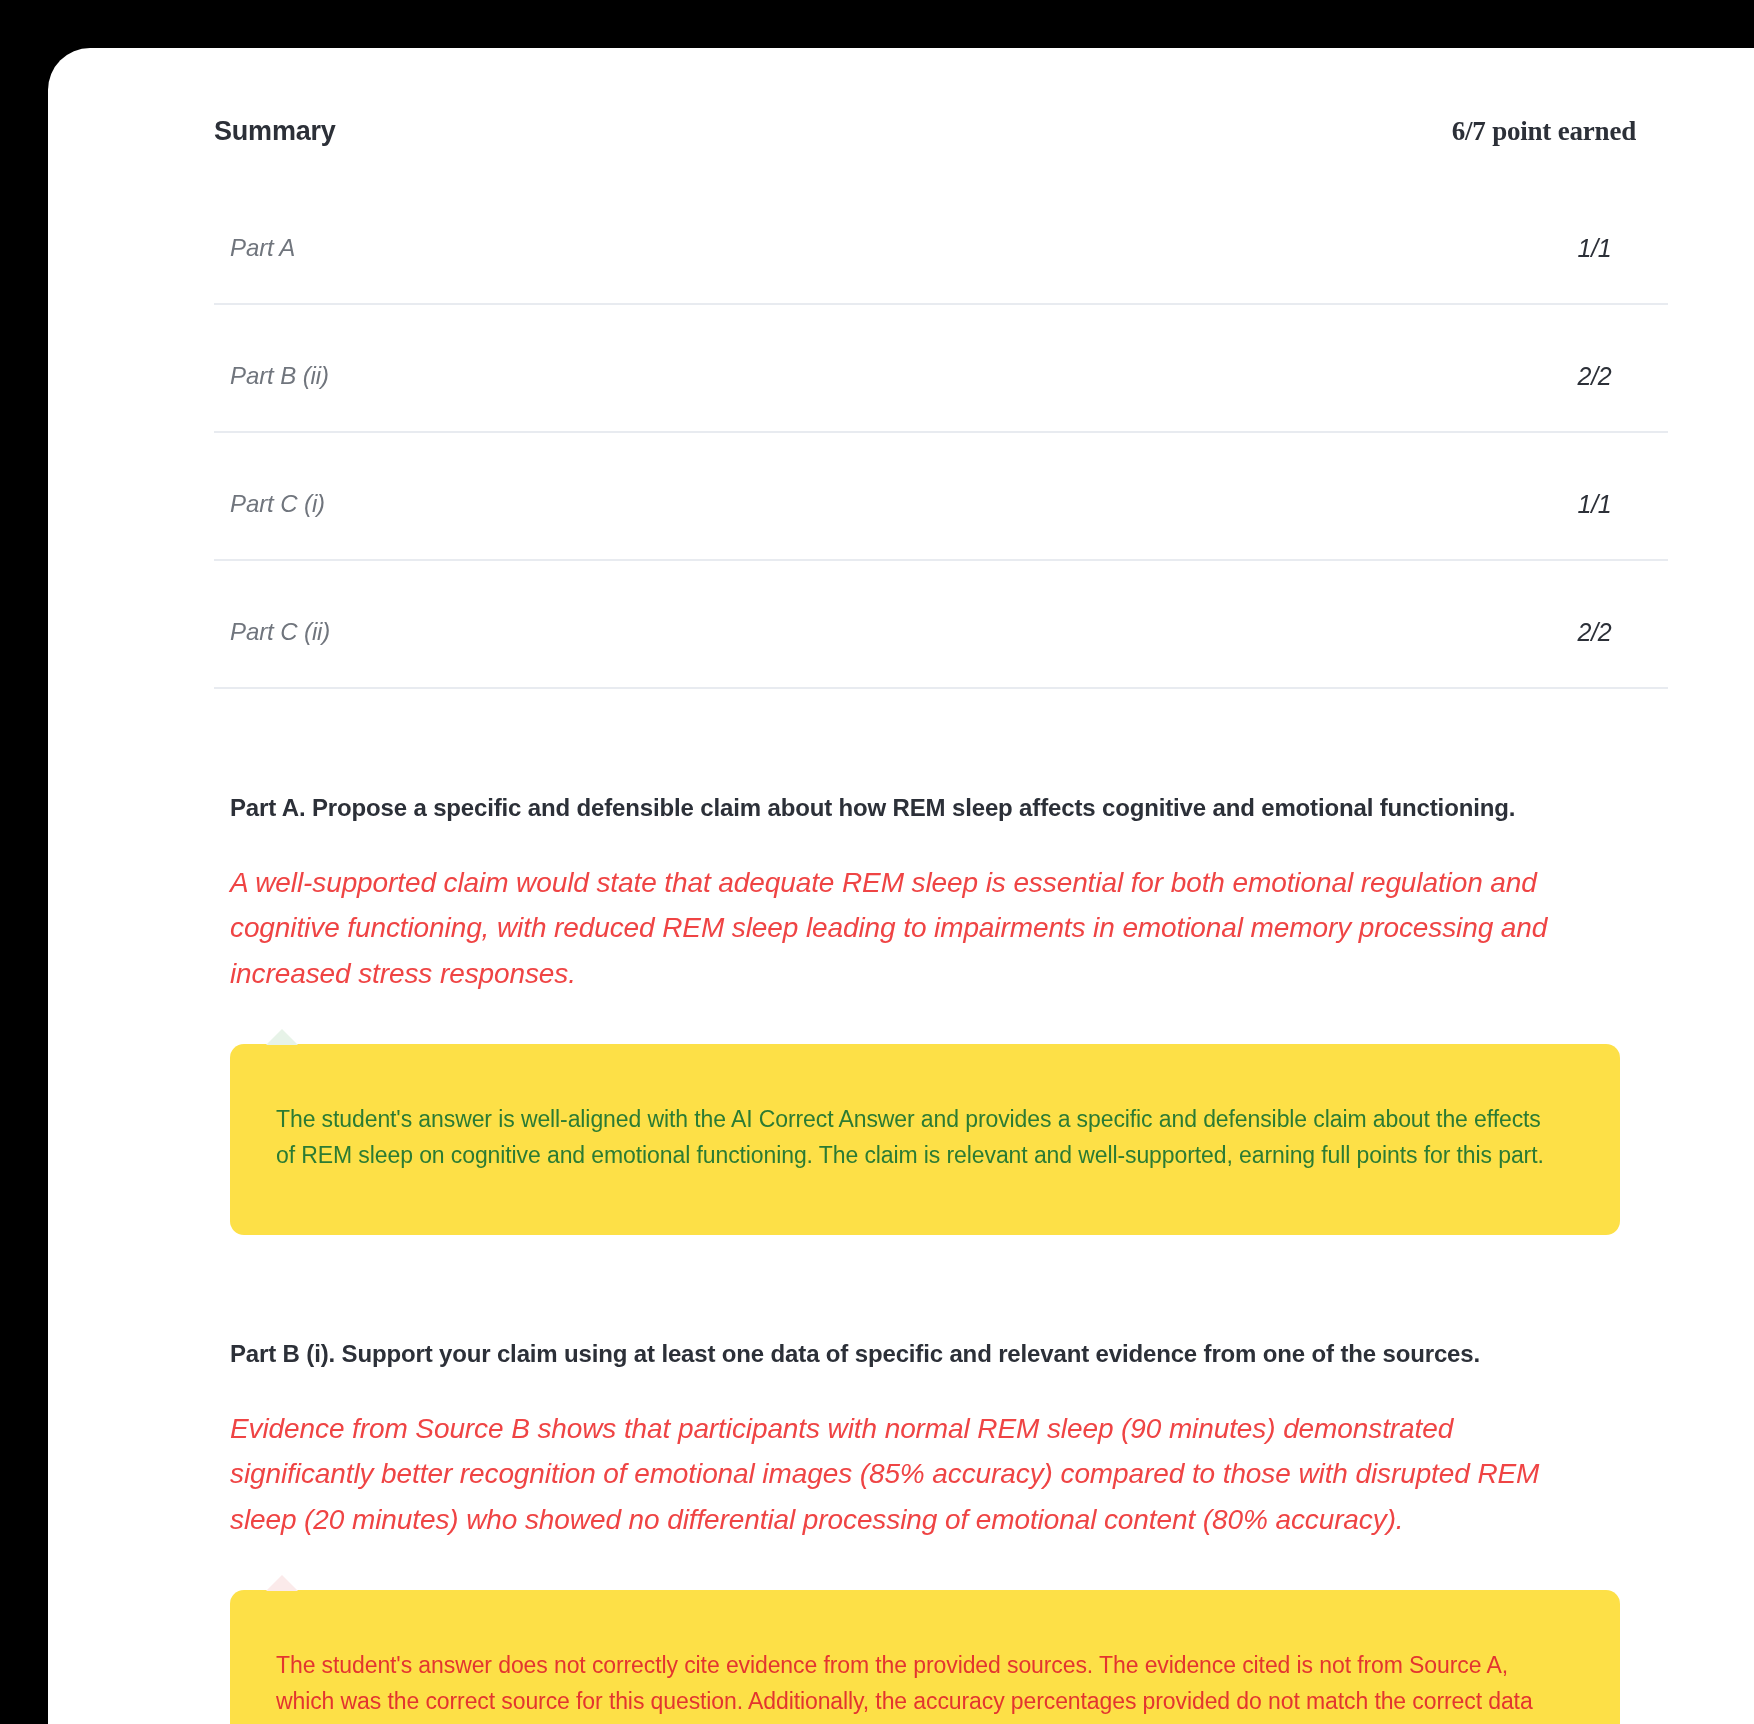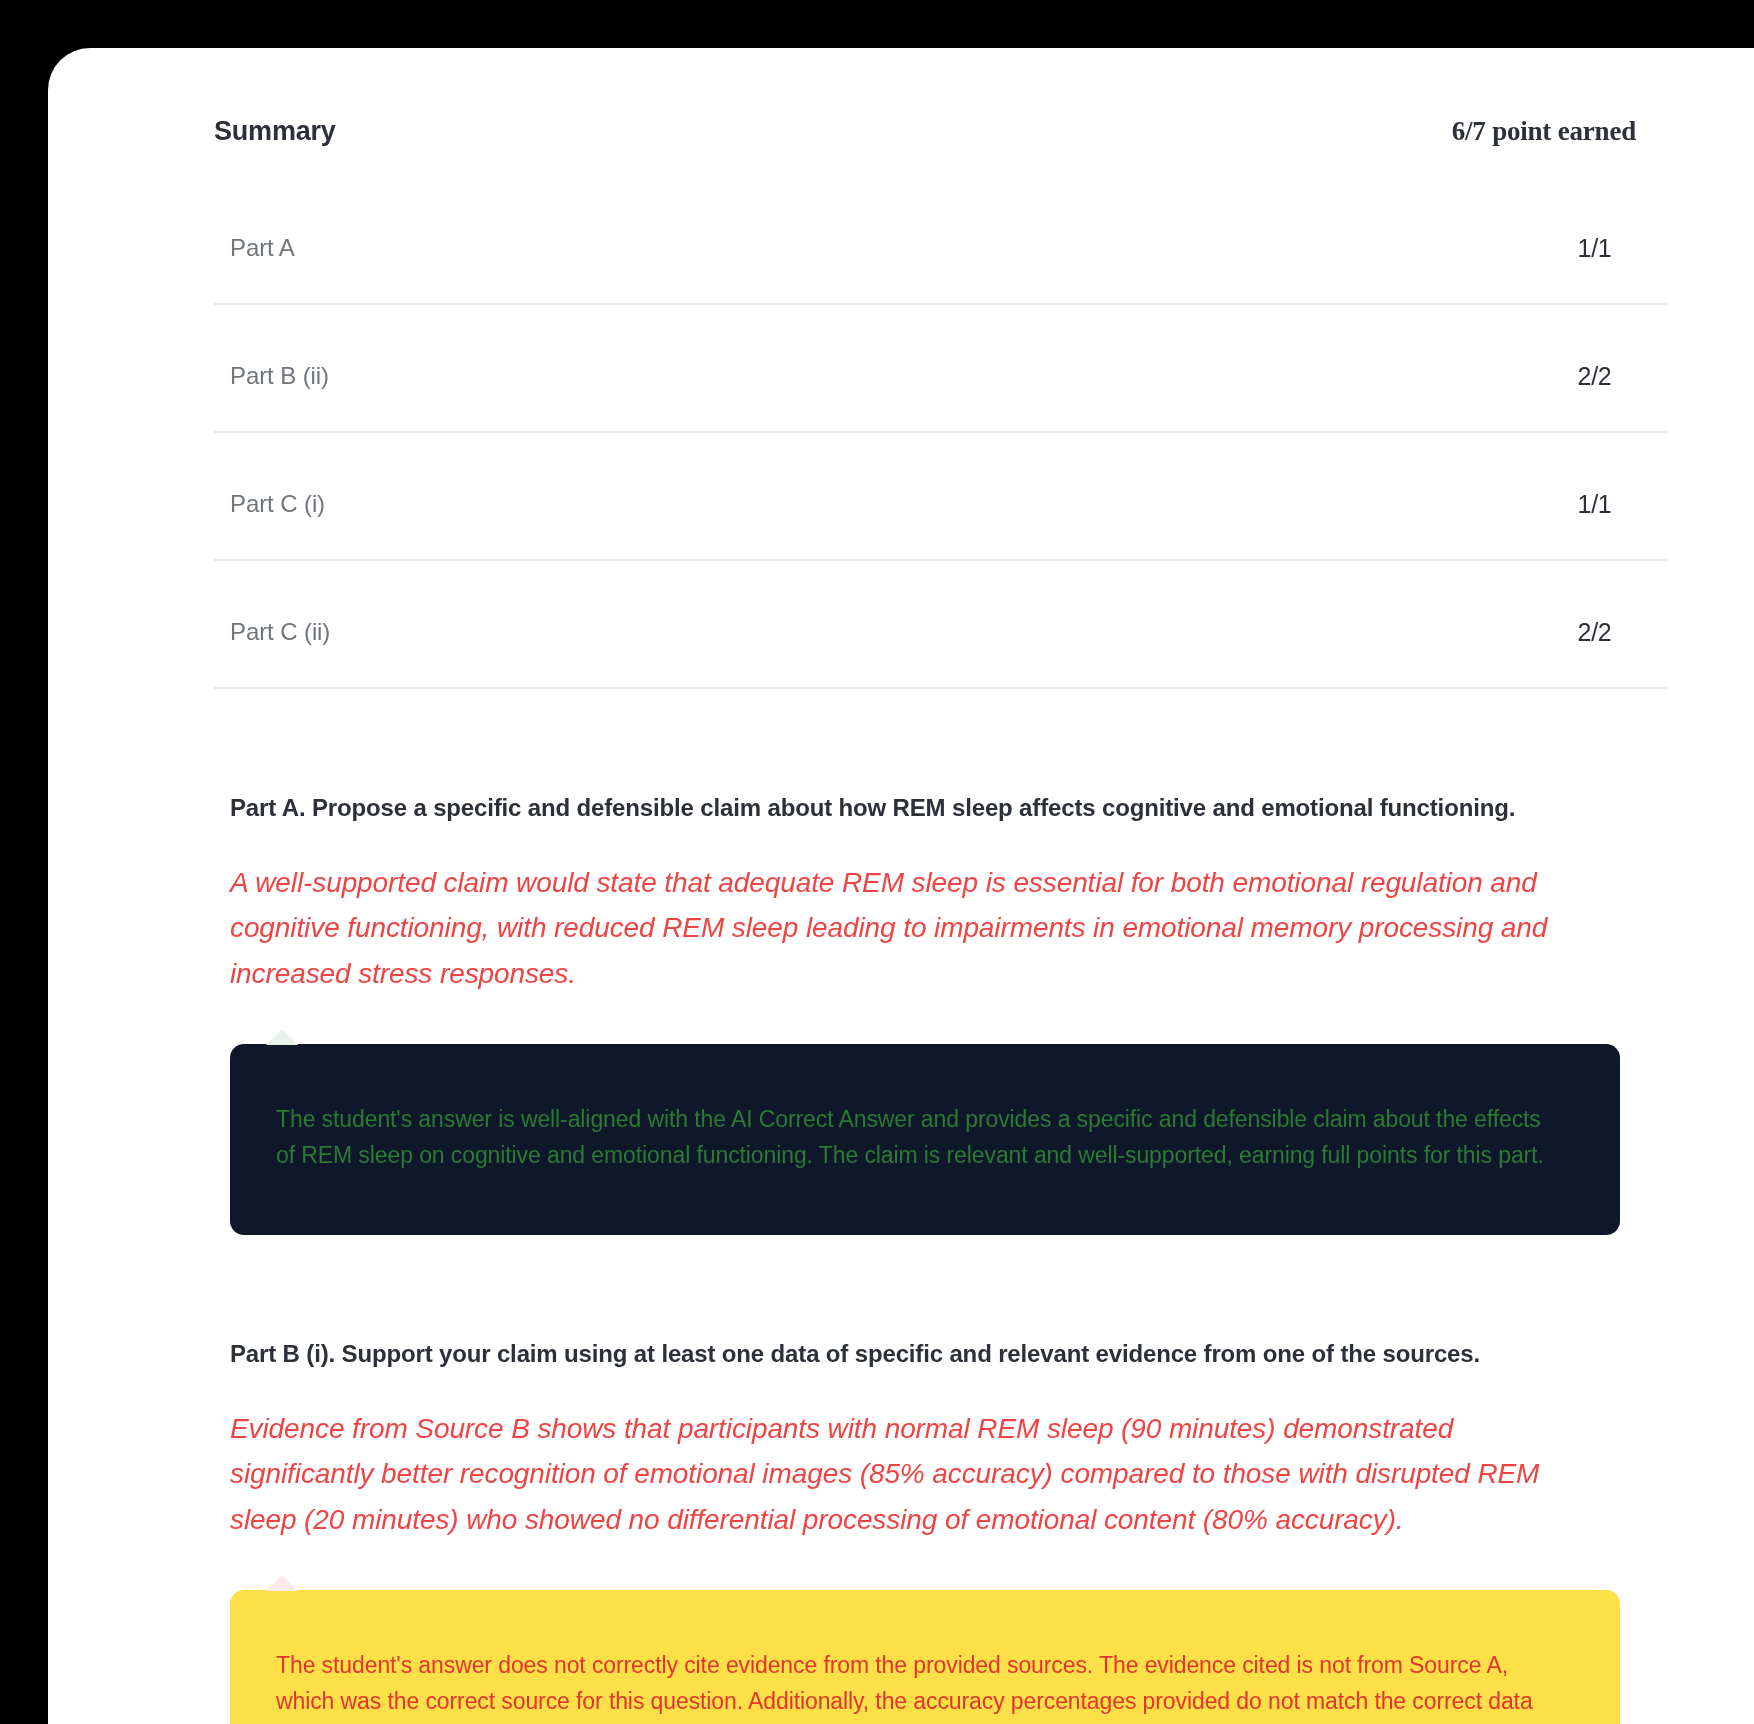--- a/index.html
+++ b/index.html
@@ -48,20 +48,21 @@
   }
 
   
   .summary-table { width: 100%; }
 
   .summary-row {
     display: flex;
     align-items: center;
     height: 112px;
     border-bottom: 2px solid #e8ebf0;
+    font-style: italic;
   }
 
   .row-label {
     width: 318px;
     flex: 0 0 318px;
     font-size: 24px;
     color: #70757d;
     letter-spacing: -0.1px;
   }
 
@@ -144,21 +145,21 @@
     content: "";
     position: absolute;
     top: -15px;
     left: 36px;
     width: 0; height: 0;
     border-left: 16px solid transparent;
     border-right: 16px solid transparent;
   }
 
   .callout.good {
-    background: #0f172a;
+    background: #fde047;
     color: #2b7b33;
   }
   .callout.good::before { border-bottom: 16px solid #e7f3e8; }
 
   .callout.bad {
     background: #fde047;
     color: #e3352f;
   }
   .callout.bad::before { border-bottom: 16px solid #fbeaea; }
 </style>

